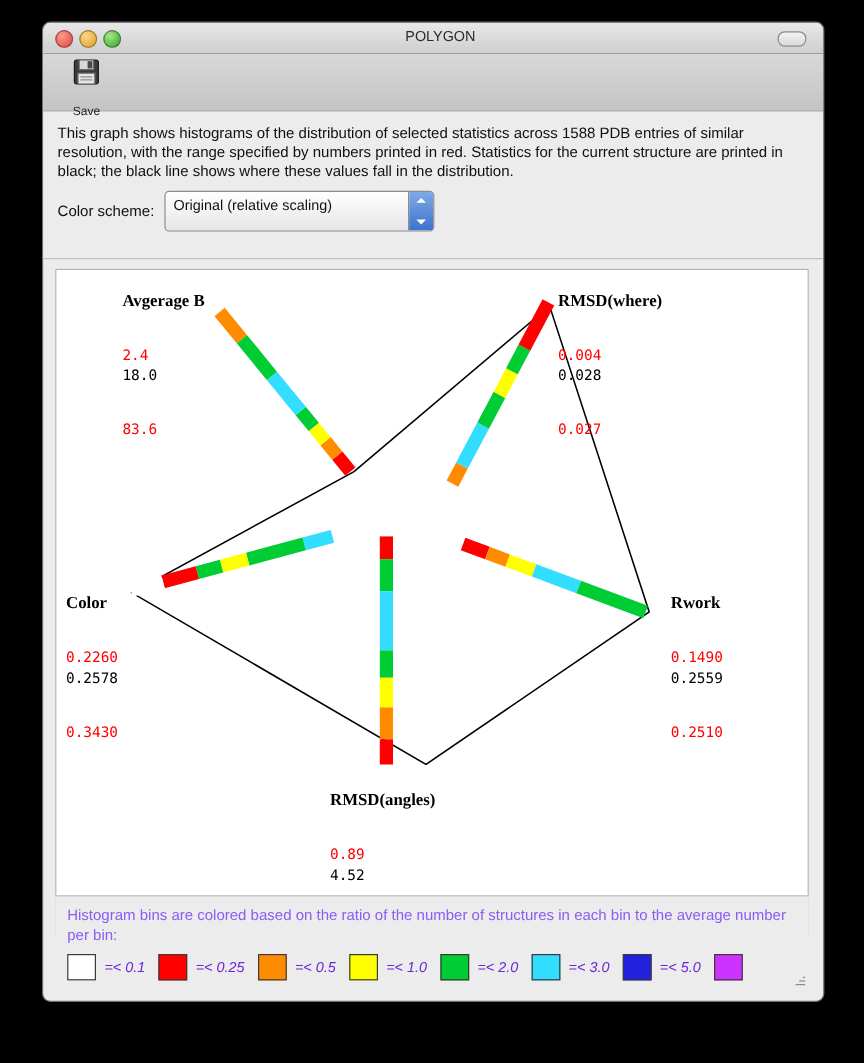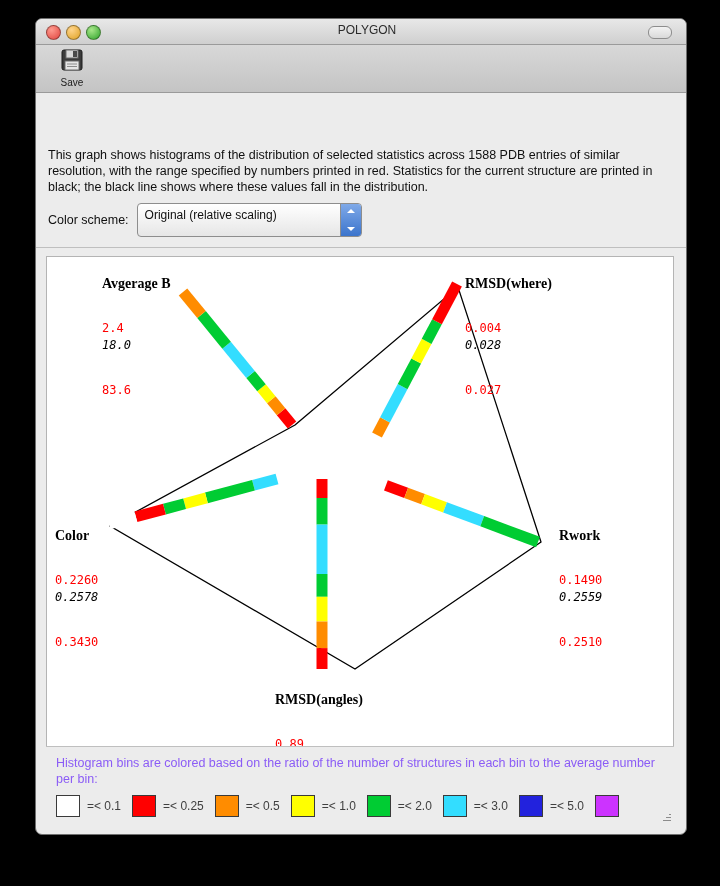--- a/index.html
+++ b/index.html
@@ -76,37 +76,36 @@
     display: inline-block;
     text-align: center;
     width: 44px;
     padding-top: 2px;
     cursor: default;
   }
   .tool-label {
     display: block;
     font-size: 10px;
     color: #1c1c1c;
-    margin-top: 0;
+    margin-top: 10px;
   }
 
   
   #desc-panel {
     background: #ececec;
     padding: 10px 12px 4px 12px;
     font-size: 12.5px;
     color: #101010;
     line-height: 16px;
-    margin-top: 44px;
   }
 
   
   #scheme-row {
     background: #ececec;
-    padding: 4px 12px 10px 12px;
+    padding: 4px 12px 22px 12px;
     display: flex;
     align-items: center;
     border-bottom: 1px solid #bfbfbf;
   }
   #scheme-label {
     font-size: 12.5px;
     color: #101010;
     margin-right: 8px;
   }
   #scheme-select {
@@ -154,21 +153,21 @@
   #graph-svg { position: absolute; left: 0; top: 0; }
 
   .lbl {
     position: absolute;
     font-family: "Liberation Sans", sans-serif;
     font-size: 12.5px;
     white-space: nowrap;
   }
   .lbl .name { font-weight: bold; color: #000; display: block; }
   .lbl .vred  { color: #ff0000; display: block; font-family: "DejaVu Sans Mono", monospace; font-size: 12px; line-height: 17px; margin-top: 28px;}
-  .lbl .vblk  { color: #000000; display: block; font-family: "DejaVu Sans Mono", monospace; font-size: 12px; line-height: 17px; font-style: italic;}
+  .lbl .vblk  { color: #000000; display: block; font-family: "DejaVu Sans Mono", monospace; font-size: 12px; line-height: 17px;}
   .lbl .name  { line-height: 17px; font-family: "Liberation Serif", serif; font-size: 14px; }
 
   
   #legend-panel {
     position: absolute;
     left: 10px;
     bottom: 8px;
     width: 628px;
     height: 80px;
     background: #ececec;
@@ -187,23 +186,24 @@
     align-items: center;
     gap: 4px;
   }
   .sw-box {
     width: 22px; height: 20px;
     border: 1px solid #3a3a3a;
     display: inline-block;
   }
   .sw-txt {
     font-size: 12px;
-    color: #404040;
+    color: #6d28d9;
     margin-right: 7px;
     margin-left: 3px;
+    font-style: italic;
   }
   #resize-grip {
     position: absolute;
     right: 2px; bottom: 2px;
     width: 13px; height: 13px;
   }
   #resize-grip i {
     position: absolute;
     background: #8c8c8c;
     height: 1px;

